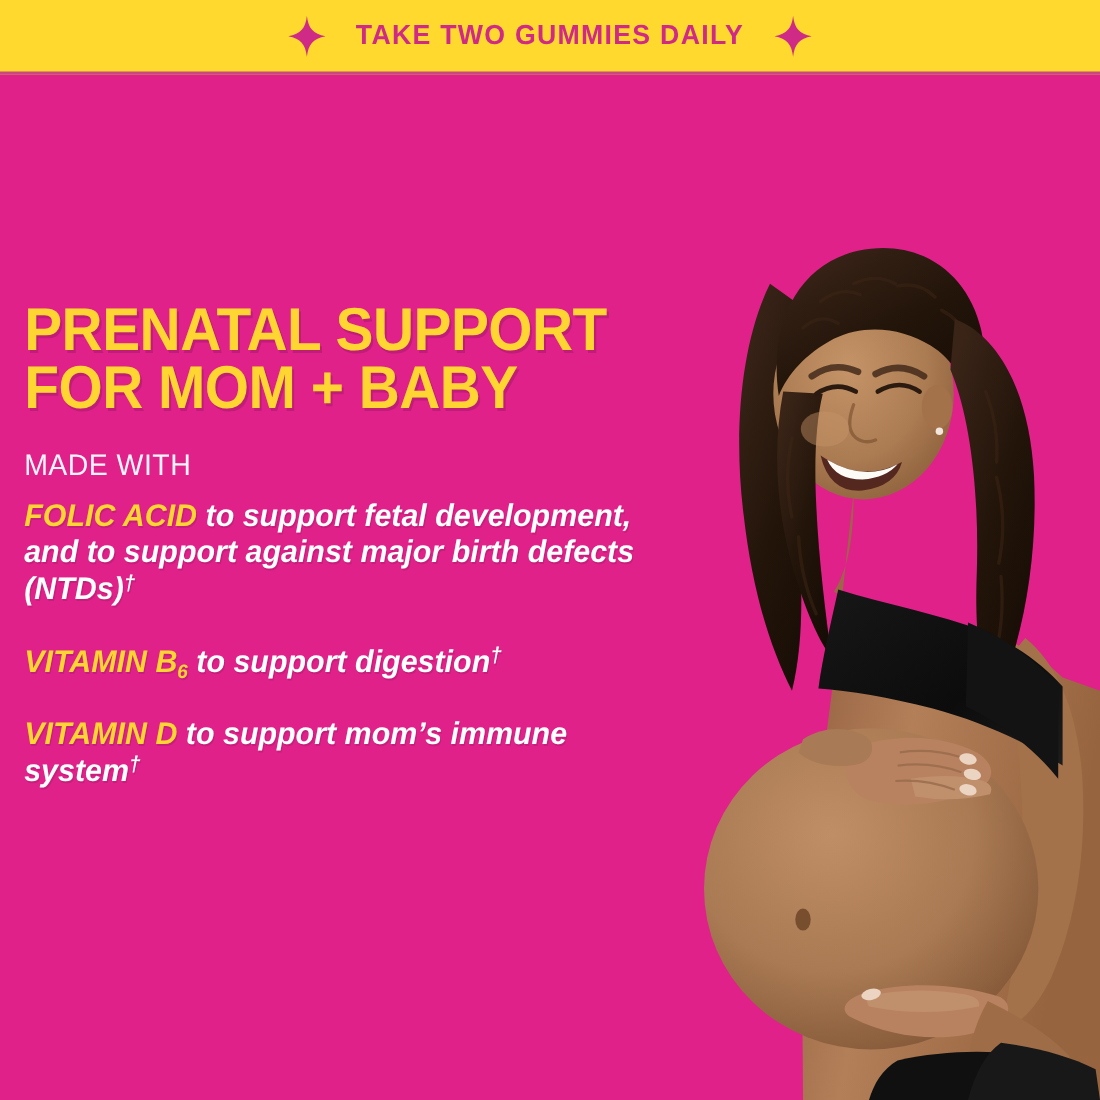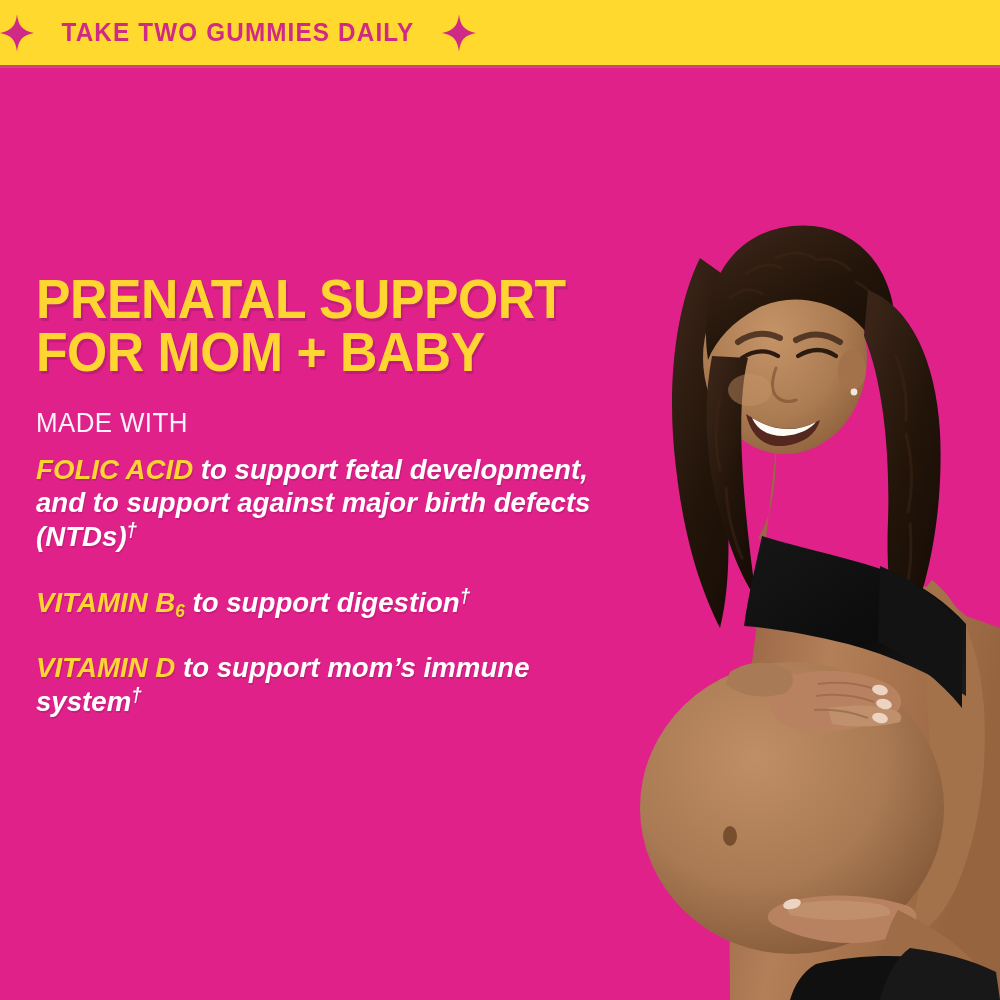--- a/index.html
+++ b/index.html
@@ -10,21 +10,21 @@
     overflow:hidden;
     position:relative;
   }
 
   .page{position:relative;width:1000px;height:1000px;overflow:hidden;background:#e0218a;}
 
   
   .banner{
     position:absolute;left:0;top:0;width:1000px;height:68px;
     background:#ffd92e;
-    display:flex;align-items:center;justify-content:flex-start;gap:22px;
+    display:flex;align-items:center;justify-content:center;gap:22px;
     box-sizing:border-box;
     border-bottom:3px solid #c9497f;
     z-index:6;
   }
   .banner-text{
     color:#cf2a86;
     font-weight:bold;
     font-size:25px;
     letter-spacing:1.2px;
     white-space:nowrap;
@@ -34,21 +34,21 @@
 
   
   .photo{
     position:absolute;right:0;top:68px;width:420px;height:932px;
     overflow:hidden;z-index:2;
   }
   .photo svg{position:absolute;left:0;top:0;}
 
   
   .content{
-    position:absolute;left:36px;top:68px;width:620px;height:932px;z-index:4;
+    position:absolute;left:22px;top:68px;width:620px;height:932px;z-index:4;
   }
 
   .headline{
     position:absolute;left:0;top:205px;
     color:#ffd531;
     font-weight:bold;
     font-size:55px;
     line-height:0.96;
     letter-spacing:-0.5px;
     text-shadow:2px 3px 0 rgba(150,25,95,0.45);

